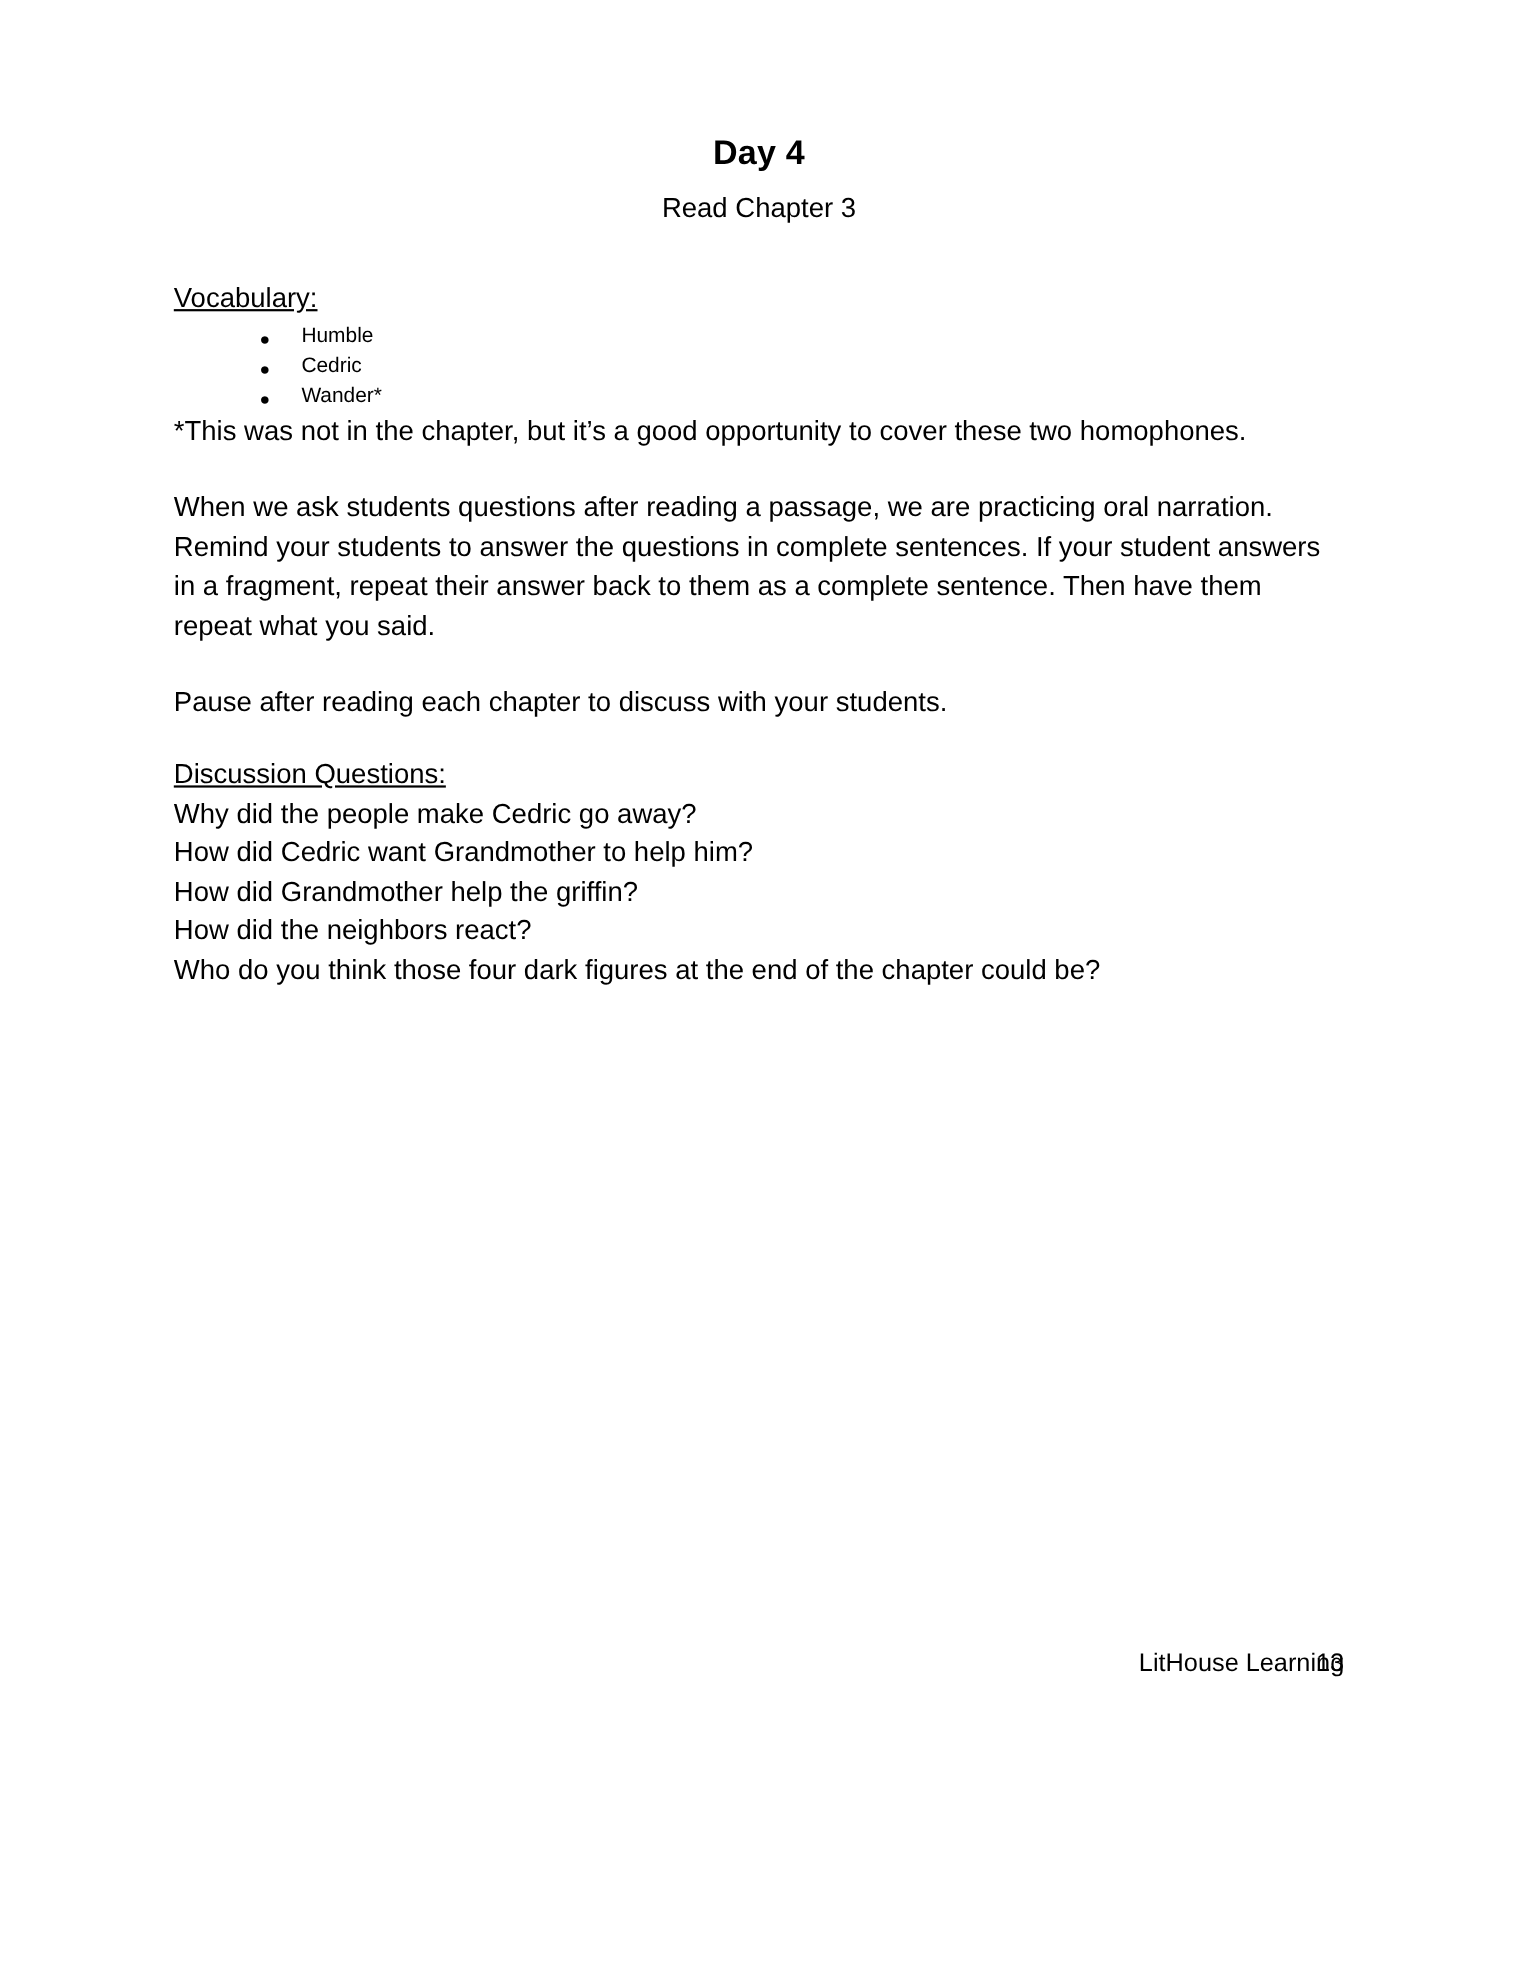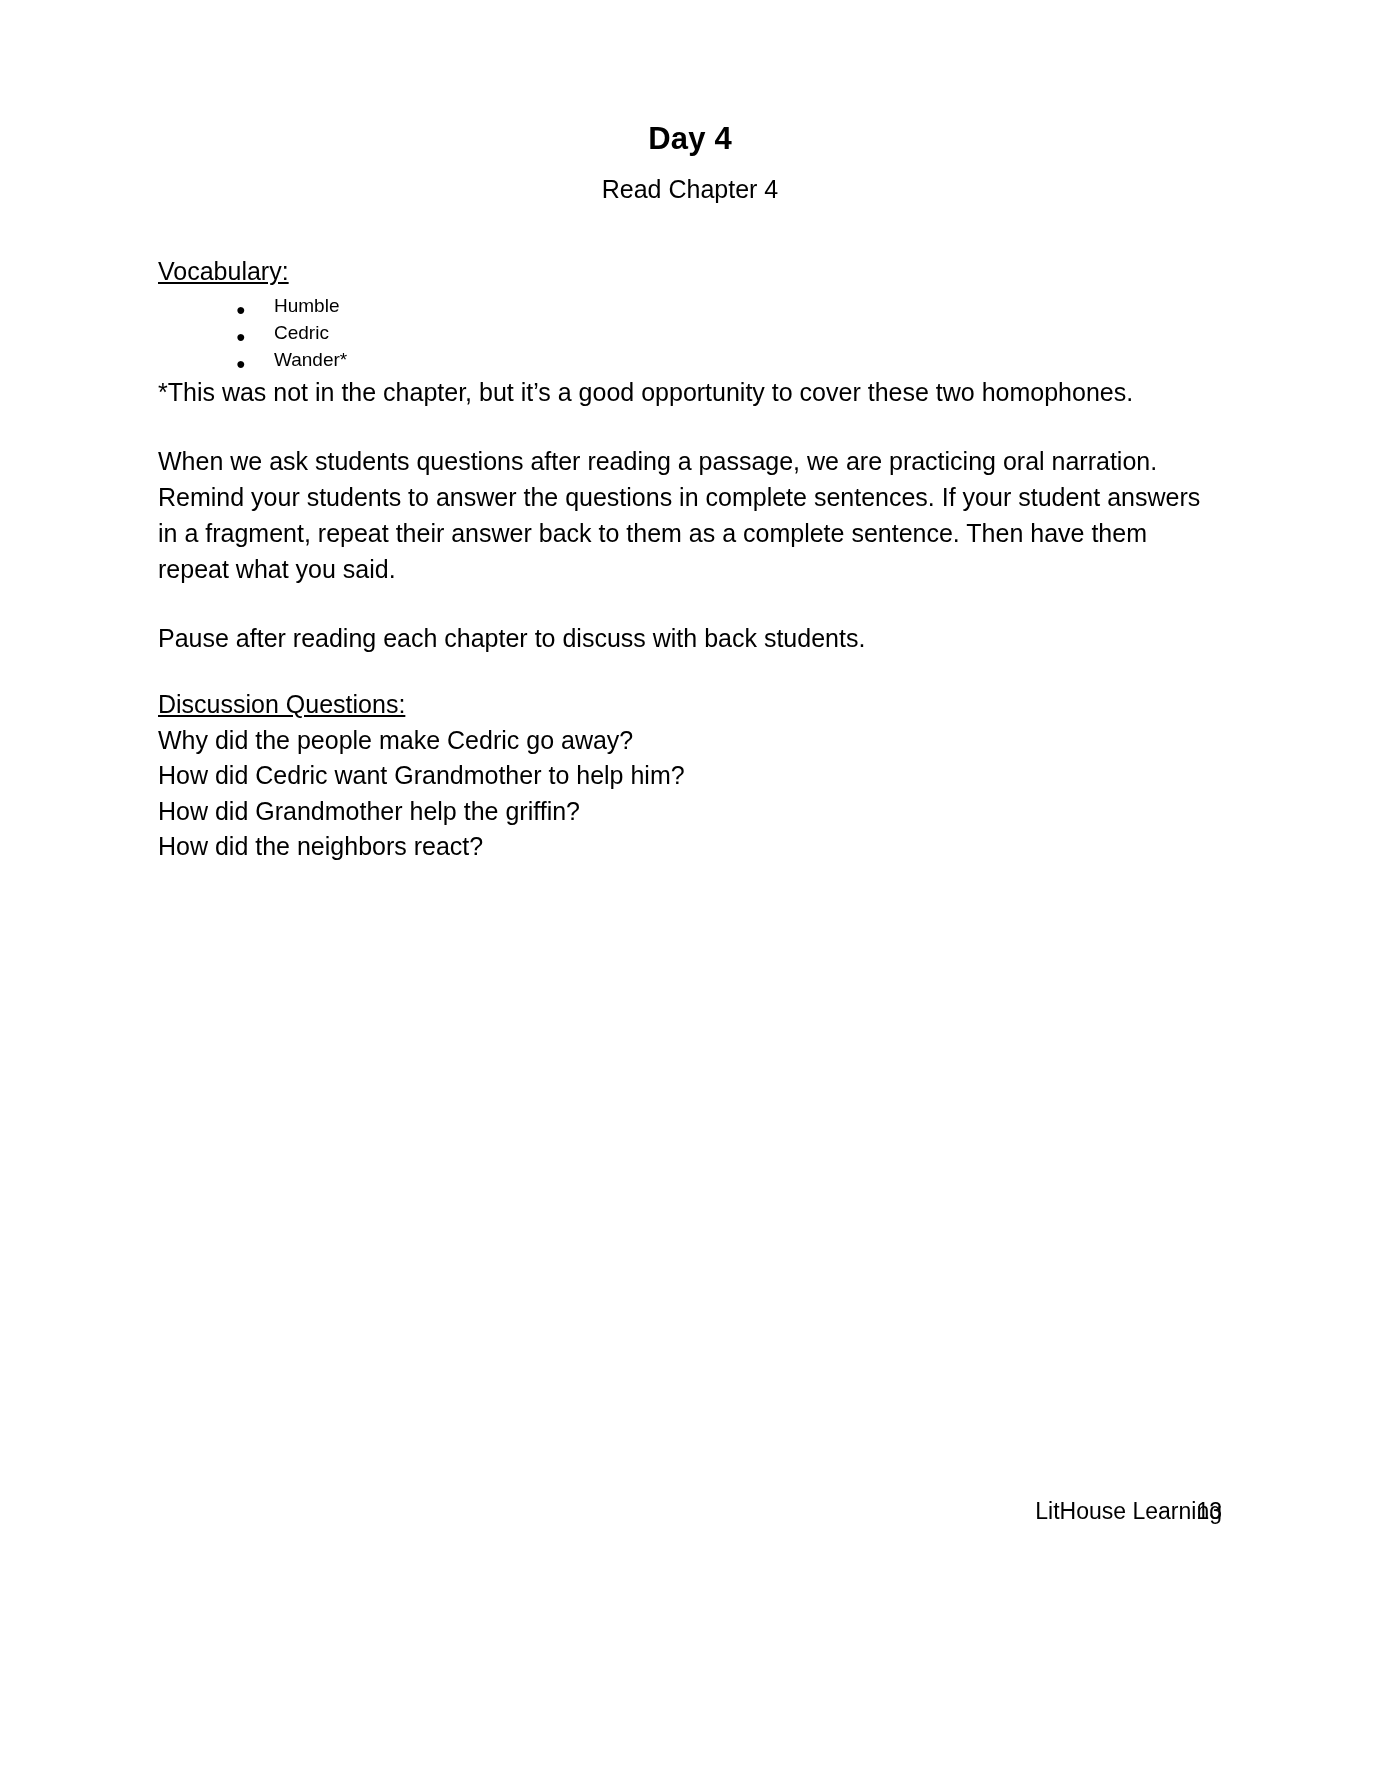--- a/index.html
+++ b/index.html
@@ -114,42 +114,43 @@
   }
 </style>
 </head>
 <body>
 
 <div class="page">
 
   <div class="content">
 
     <h1 class="doc-title">Day 4</h1>
-    <div class="doc-subtitle">Read Chapter 4</div>
+    <div class="doc-subtitle">Read Chapter 3</div>
 
     <div class="section-heading">Vocabulary:</div>
 
     <ul class="vocab-list">
       <li>Humble</li>
       <li>Cedric</li>
       <li>Wander*</li>
     </ul>
 
     <p class="body-text footnote">*This was not in the chapter, but it’s a good opportunity to cover these two homophones.</p>
 
     <p class="body-text spaced">When we ask students questions after reading a passage, we are practicing oral narration. Remind your students to answer the questions in complete sentences. If your student answers in a fragment, repeat their answer back to them as a complete sentence. Then have them repeat what you said.</p>
 
-    <p class="body-text spaced">Pause after reading each chapter to discuss with back students.</p>
+    <p class="body-text spaced">Pause after reading each chapter to discuss with your students.</p>
 
     <div class="questions-block">
       <div class="questions-heading">Discussion Questions:</div>
       <div class="q-line">Why did the people make Cedric go away?</div>
       <div class="q-line">How did Cedric want Grandmother to help him?</div>
       <div class="q-line">How did Grandmother help the griffin?</div>
       <div class="q-line">How did the neighbors react?</div>
+      <div class="q-line">Who do you think those four dark figures at the end of the chapter could be?</div>
     </div>
 
   </div>
 
   <div class="footer">
     <div class="footer-center">LitHouse Learning</div>
     <div class="footer-page">13</div>
   </div>
 
 </div>

